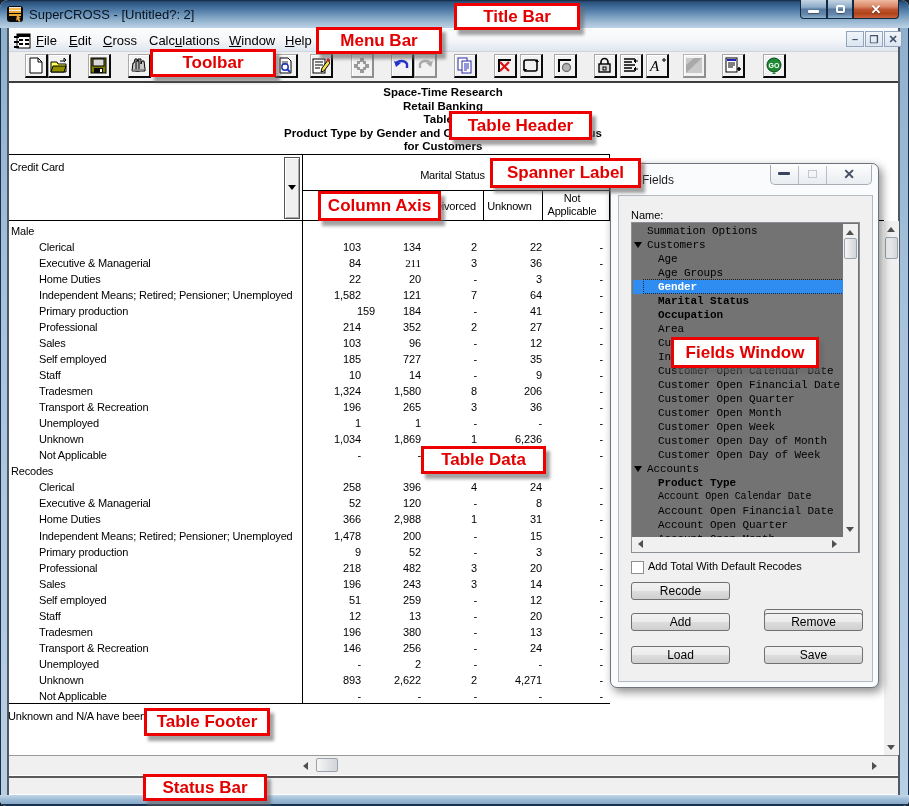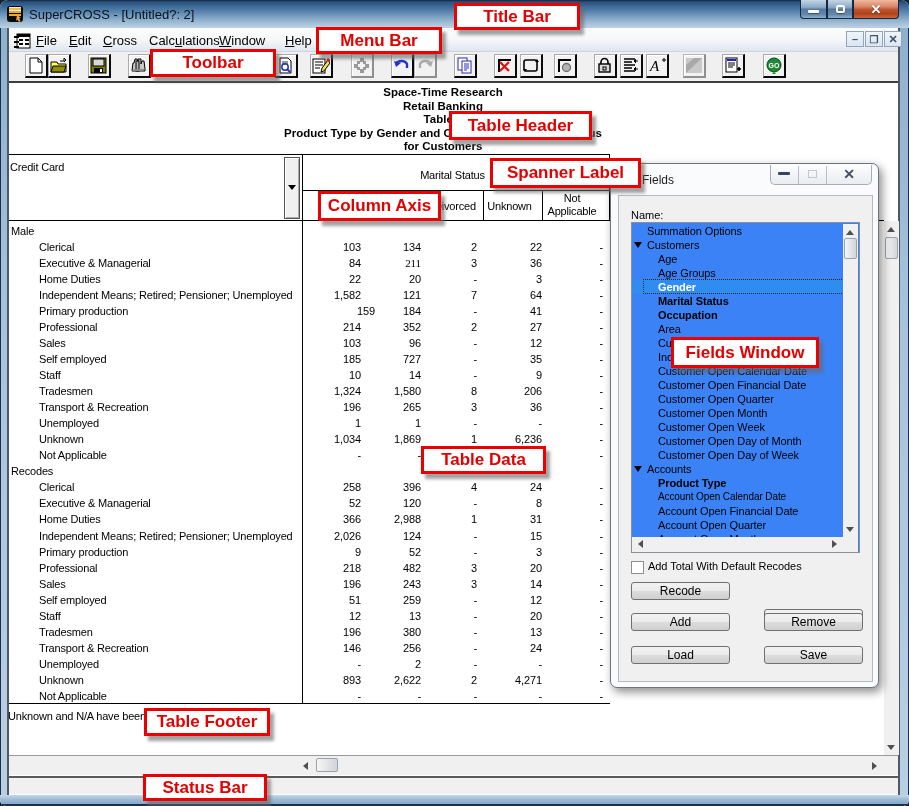--- a/index.html
+++ b/index.html
@@ -53,21 +53,21 @@
 .arr{position:absolute;width:0;height:0;}
 
 #dlg{left:610px;top:163px;width:269px;height:525px;background:#fafbfc;
  border:1px solid #6e747b;border-radius:7px;box-shadow:3px 4px 10px rgba(0,0,0,.45);}
 #dlgclient{position:absolute;left:7px;top:31px;width:255px;height:487px;background:#f0f0f0;
  border:1px solid #b4bac1;}
 #dlgtitle{position:absolute;left:31px;top:9px;font-size:12px;color:#1c1c1c;}
 #dlgbtns{position:absolute;left:159px;top:1px;width:102px;height:20px;background:linear-gradient(180deg,#fcfdfe,#e9ecf0);
  border:1px solid #a9aeb5;border-top:none;border-bottom-left-radius:5px;border-bottom-right-radius:5px;}
 .dlgb{position:absolute;top:0;height:19px;display:flex;align-items:center;justify-content:center;}
-#list{position:absolute;left:20px;top:58px;width:229px;height:331px;background:#3b82f6;border:1px solid #8b9097;}
+#list{position:absolute;left:20px;top:58px;width:229px;height:331px;background:#737373;border:1px solid #8b9097;font-family:Liberation Mono, monospace;}
 .tri{position:absolute;width:0;height:0;border-left:4px solid transparent;border-right:4px solid transparent;border-top:6px solid #000;}
 .btn7{position:absolute;width:99px;height:18px;border:1px solid #707070;border-radius:3px;
  background:linear-gradient(180deg,#f2f2f2 0%,#ebebeb 49%,#dddddd 51%,#cfcfcf 100%);
  font-size:12px;color:#000;display:flex;align-items:center;justify-content:center;}
 
 .lbl{position:absolute;background:#fff;border:3px solid #ee0000;display:flex;align-items:center;justify-content:center;
  font-size:17px;font-weight:bold;color:#e30000;box-shadow:4px 5px 3px rgba(105,105,105,.62);white-space:nowrap;}
 </style></head><body>
 <div id="win">
 
@@ -108,21 +108,21 @@
 <rect x="5" y="11" width="4" height="2" fill="#000"></rect>
         <rect x="11" y="11" width="4" height="2" fill="#000"></rect>
 <rect x="0" y="4" width="5" height="2" fill="#000"></rect>
         <rect x="0" y="9" width="5" height="2" fill="#000"></rect>
         <rect x="0" y="14" width="5" height="2" fill="#000"></rect>
 </svg>
 <div class="mitem" style="left:27px;"><u>F</u>ile</div>
 <div class="mitem" style="left:60px;"><u>E</u>dit</div>
 <div class="mitem" style="left:94px;"><u>C</u>ross</div>
 <div class="mitem" style="left:140px;">Calc<u>u</u>lations</div>
-<div class="mitem" style="left:210px;"><u>W</u>indow</div>
+<div class="mitem" style="left:220px;"><u>W</u>indow</div>
 <div class="mitem" style="left:276px;"><u>H</u>elp</div>
 <div class="mdib" style="left:837px;">
         <div class="gl">–</div>
       </div>
 <div class="mdib" style="left:856px;">
         <div class="gl" style="font-size:10px;">❐</div>
       </div>
 <div class="mdib" style="left:875px;">
         <div class="gl">✕</div>
       </div>
@@ -380,22 +380,22 @@
 <div class="num" style="left:387px;top:497.4px;">-</div>
 <div class="num" style="left:452px;top:497.4px;">8</div>
 <div class="num" style="left:513px;top:497.4px;">-</div>
 <div class="abs t11" style="left:39px;top:513.4px;white-space:nowrap;">Home Duties</div>
 <div class="num" style="left:271px;top:513.4px;">366</div>
 <div class="num" style="left:331px;top:513.4px;">2,988</div>
 <div class="num" style="left:387px;top:513.4px;">1</div>
 <div class="num" style="left:452px;top:513.4px;">31</div>
 <div class="num" style="left:513px;top:513.4px;">-</div>
 <div class="abs t11" style="left:39px;top:529.5px;white-space:nowrap;">Independent Means; Retired; Pensioner; Unemployed</div>
-<div class="num" style="left:271px;top:529.5px;">2,026</div>
-<div class="num" style="left:331px;top:529.5px;">124</div>
+<div class="num" style="left:271px;top:529.5px;">1,478</div>
+<div class="num" style="left:331px;top:529.5px;">200</div>
 <div class="num" style="left:387px;top:529.5px;">-</div>
 <div class="num" style="left:452px;top:529.5px;">15</div>
 <div class="num" style="left:513px;top:529.5px;">-</div>
 <div class="abs t11" style="left:39px;top:545.5px;white-space:nowrap;">Primary production</div>
 <div class="num" style="left:271px;top:545.5px;">9</div>
 <div class="num" style="left:331px;top:545.5px;">52</div>
 <div class="num" style="left:387px;top:545.5px;">-</div>
 <div class="num" style="left:452px;top:545.5px;">3</div>
 <div class="num" style="left:513px;top:545.5px;">-</div>
 <div class="abs t11" style="left:39px;top:561.5px;white-space:nowrap;">Professional</div>

